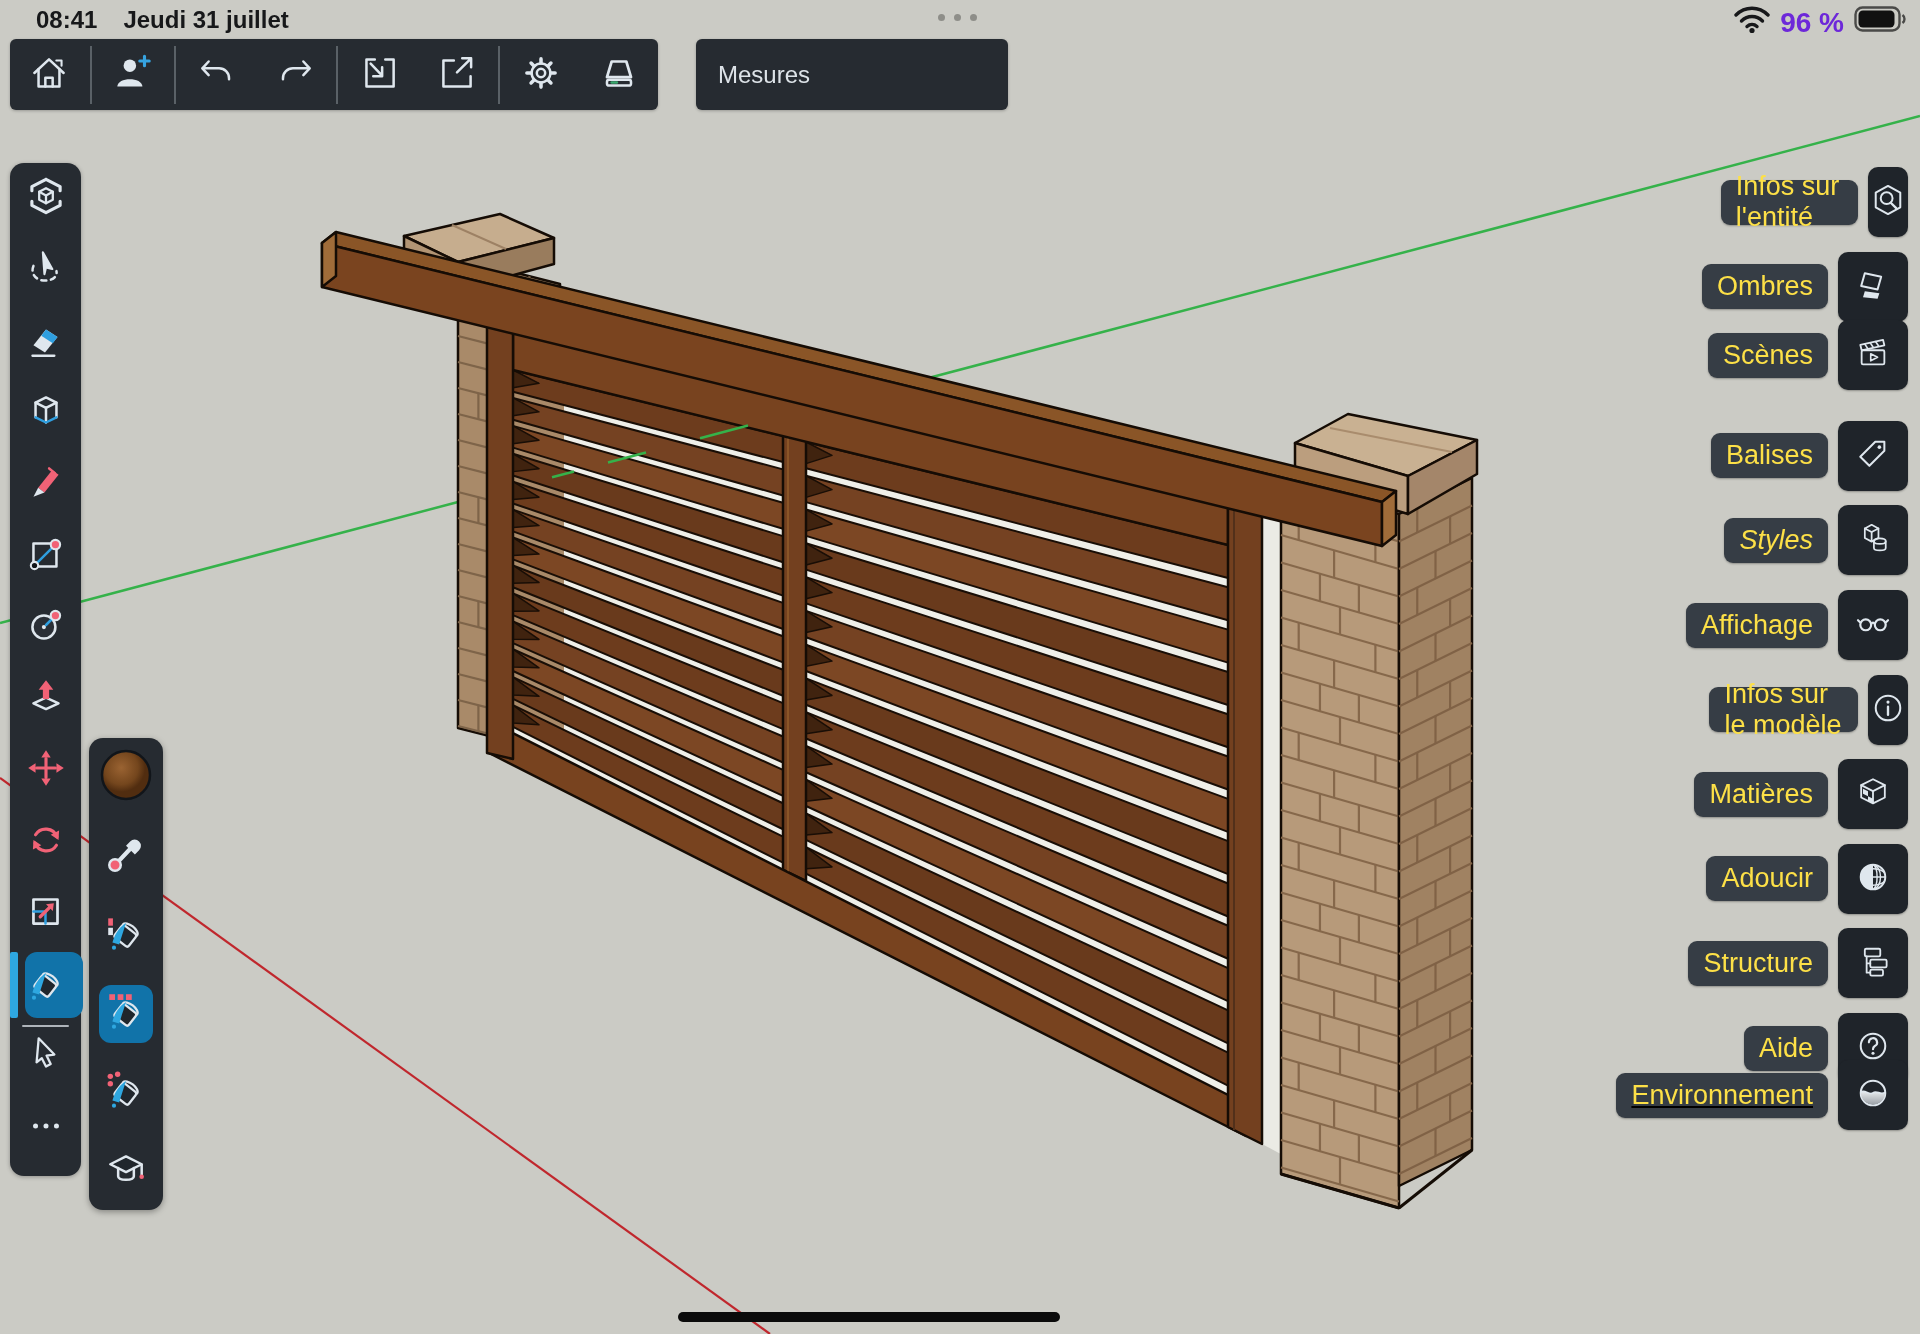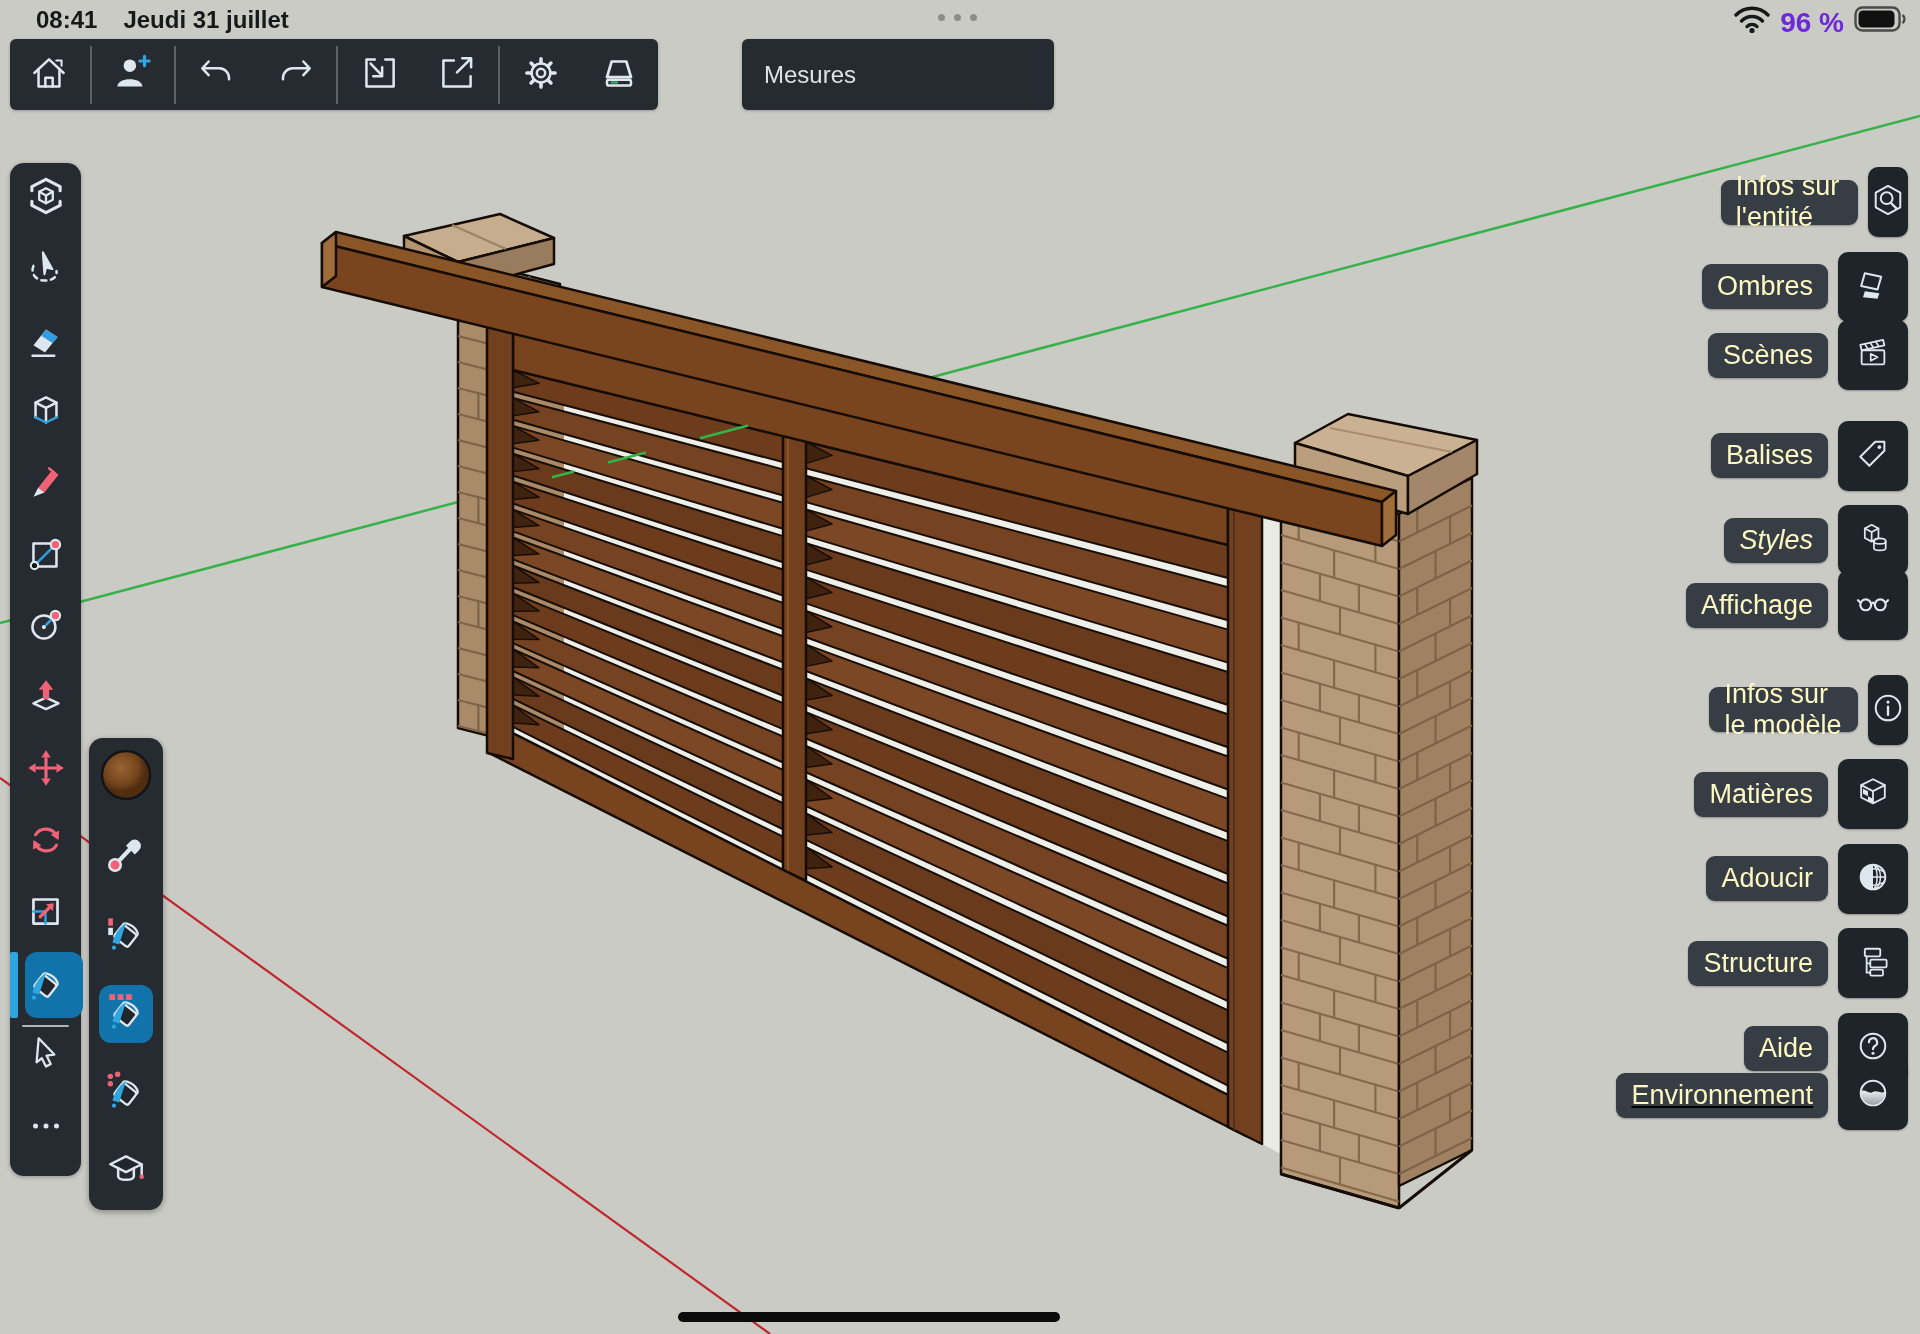--- a/index.html
+++ b/index.html
@@ -20,41 +20,41 @@
   .mt-dots i{width:7px;height:7px;border-radius:50%;background:#8e8e89;display:block;}
 
   
   .toolbar{position:absolute;left:10px;top:39px;height:71px;background:#262b31;border-radius:6px;
     display:flex;align-items:center;z-index:31;box-shadow:0 1px 3px rgba(0,0,0,.25);}
   .tb-group{display:flex;align-items:center;height:100%;}
   .tb-btn{width:78px;height:71px;display:flex;align-items:center;justify-content:center;cursor:pointer;}
   .tb-sep{width:2px;height:58px;background:#5a6167;margin:0 2px;}
   .measures{position:absolute;left:696px;top:39px;width:312px;height:71px;background:#262b31;border-radius:6px;
     display:flex;align-items:center;padding-left:22px;box-sizing:border-box;color:#dde3e8;font-size:24px;z-index:31;
-    box-shadow:0 1px 3px rgba(0,0,0,.25);margin-left:46px;}
+    box-shadow:0 1px 3px rgba(0,0,0,.25);}
 
   
   .sidebar{position:absolute;left:10px;top:163px;width:71px;height:1013px;background:#262b31;border-radius:14px;z-index:31;
     box-shadow:0 1px 4px rgba(0,0,0,.3);}
   .sb-item{position:absolute;left:0;width:71px;height:64px;display:flex;align-items:center;justify-content:center;cursor:pointer;}
   .sb-active-bg{position:absolute;left:15px;width:58px;height:66px;background:#1173a9;border-radius:12px;}
   .sb-accent{position:absolute;left:0px;width:8px;height:66px;background:#2ea7e0;border-radius:2px;}
   .sb-divider{position:absolute;left:12px;width:47px;height:2px;background:#aeb4ba;border-radius:1px;}
 
   
   .popup{position:absolute;left:89px;top:738px;width:74px;height:472px;background:#262b31;border-radius:14px;z-index:32;
     box-shadow:0 2px 6px rgba(0,0,0,.35);}
   .pp-item{position:absolute;left:0;width:74px;height:64px;display:flex;align-items:center;justify-content:center;cursor:pointer;}
   .pp-active-bg{position:absolute;left:10px;width:54px;height:58px;background:#1173a9;border-radius:12px;}
 
   
   .right-rail{position:absolute;right:0;top:0;z-index:31;}
   .rr-row{position:absolute;right:12px;display:flex;align-items:center;gap:10px;}
   .rr-pill{height:45px;background:#363d45;border-radius:9px;display:flex;align-items:center;
-    padding:0 15px;color:#fef9c3;font-size:27px;cursor:pointer;box-shadow:0 1px 2px rgba(0,0,0,.3);}
+    padding:0 15px;color:#fde047;font-size:27px;cursor:pointer;box-shadow:0 1px 2px rgba(0,0,0,.3);}
   .rr-btn{width:70px;height:70px;background:#1f242a;border-radius:10px;display:flex;align-items:center;justify-content:center;
     cursor:pointer;box-shadow:0 1px 2px rgba(0,0,0,.3);}
 
   
   .home-indicator{position:absolute;left:678px;top:1312px;width:382px;height:10px;border-radius:5px;background:#0b0b0b;z-index:33;cursor:grab;}
 </style>
 </head>
 <body>
 
 <div id="stage">
@@ -653,21 +653,21 @@
         </div>
         <div class="rr-btn">
           <span><svg width="40" height="40" viewBox="0 0 44 44" fill="none" stroke="#dfe7ee" stroke-width="2.4" stroke-linecap="round" stroke-linejoin="round">
               <path d="M13 11.5 L20.5 7.5 L28 11.5 L20.5 15.5 Z" stroke-width="1.9"></path>
     <path d="M13 11.5 V22 L20.5 26 V15.5 M28 11.5 V22 L20.5 26" stroke-width="1.9"></path>
     <ellipse cx="29.5" cy="25.5" rx="6.5" ry="3" stroke-width="1.9"></ellipse>
               <path d="M23 25.5 V33 C23 36.5 36 36.5 36 33 V25.5" stroke-width="1.9"></path>
             </svg></span>
         </div>
       </div>
-      <div class="rr-row" style="top: 570px; height: 70px; padding-left: 32px;">
+      <div class="rr-row" style="top: 590px; height: 70px; padding-left: 32px;">
         <div class="rr-pill">
           <span>Affichage</span>
         </div>
         <div class="rr-btn">
           <span><svg width="40" height="40" viewBox="0 0 44 44" fill="none" stroke="#dfe7ee" stroke-width="2.4" stroke-linecap="round" stroke-linejoin="round">
               <circle cx="14" cy="24" r="6" stroke-width="2.4"></circle>
               <circle cx="30" cy="24" r="6" stroke-width="2.4"></circle>
     <path d="M20 23 q2 -3 4 0 M8 21.5 l-2.5 -2.5 M36 21.5 l2.5 -2.5" stroke-width="2.4"></path>
             </svg></span>
         </div>

